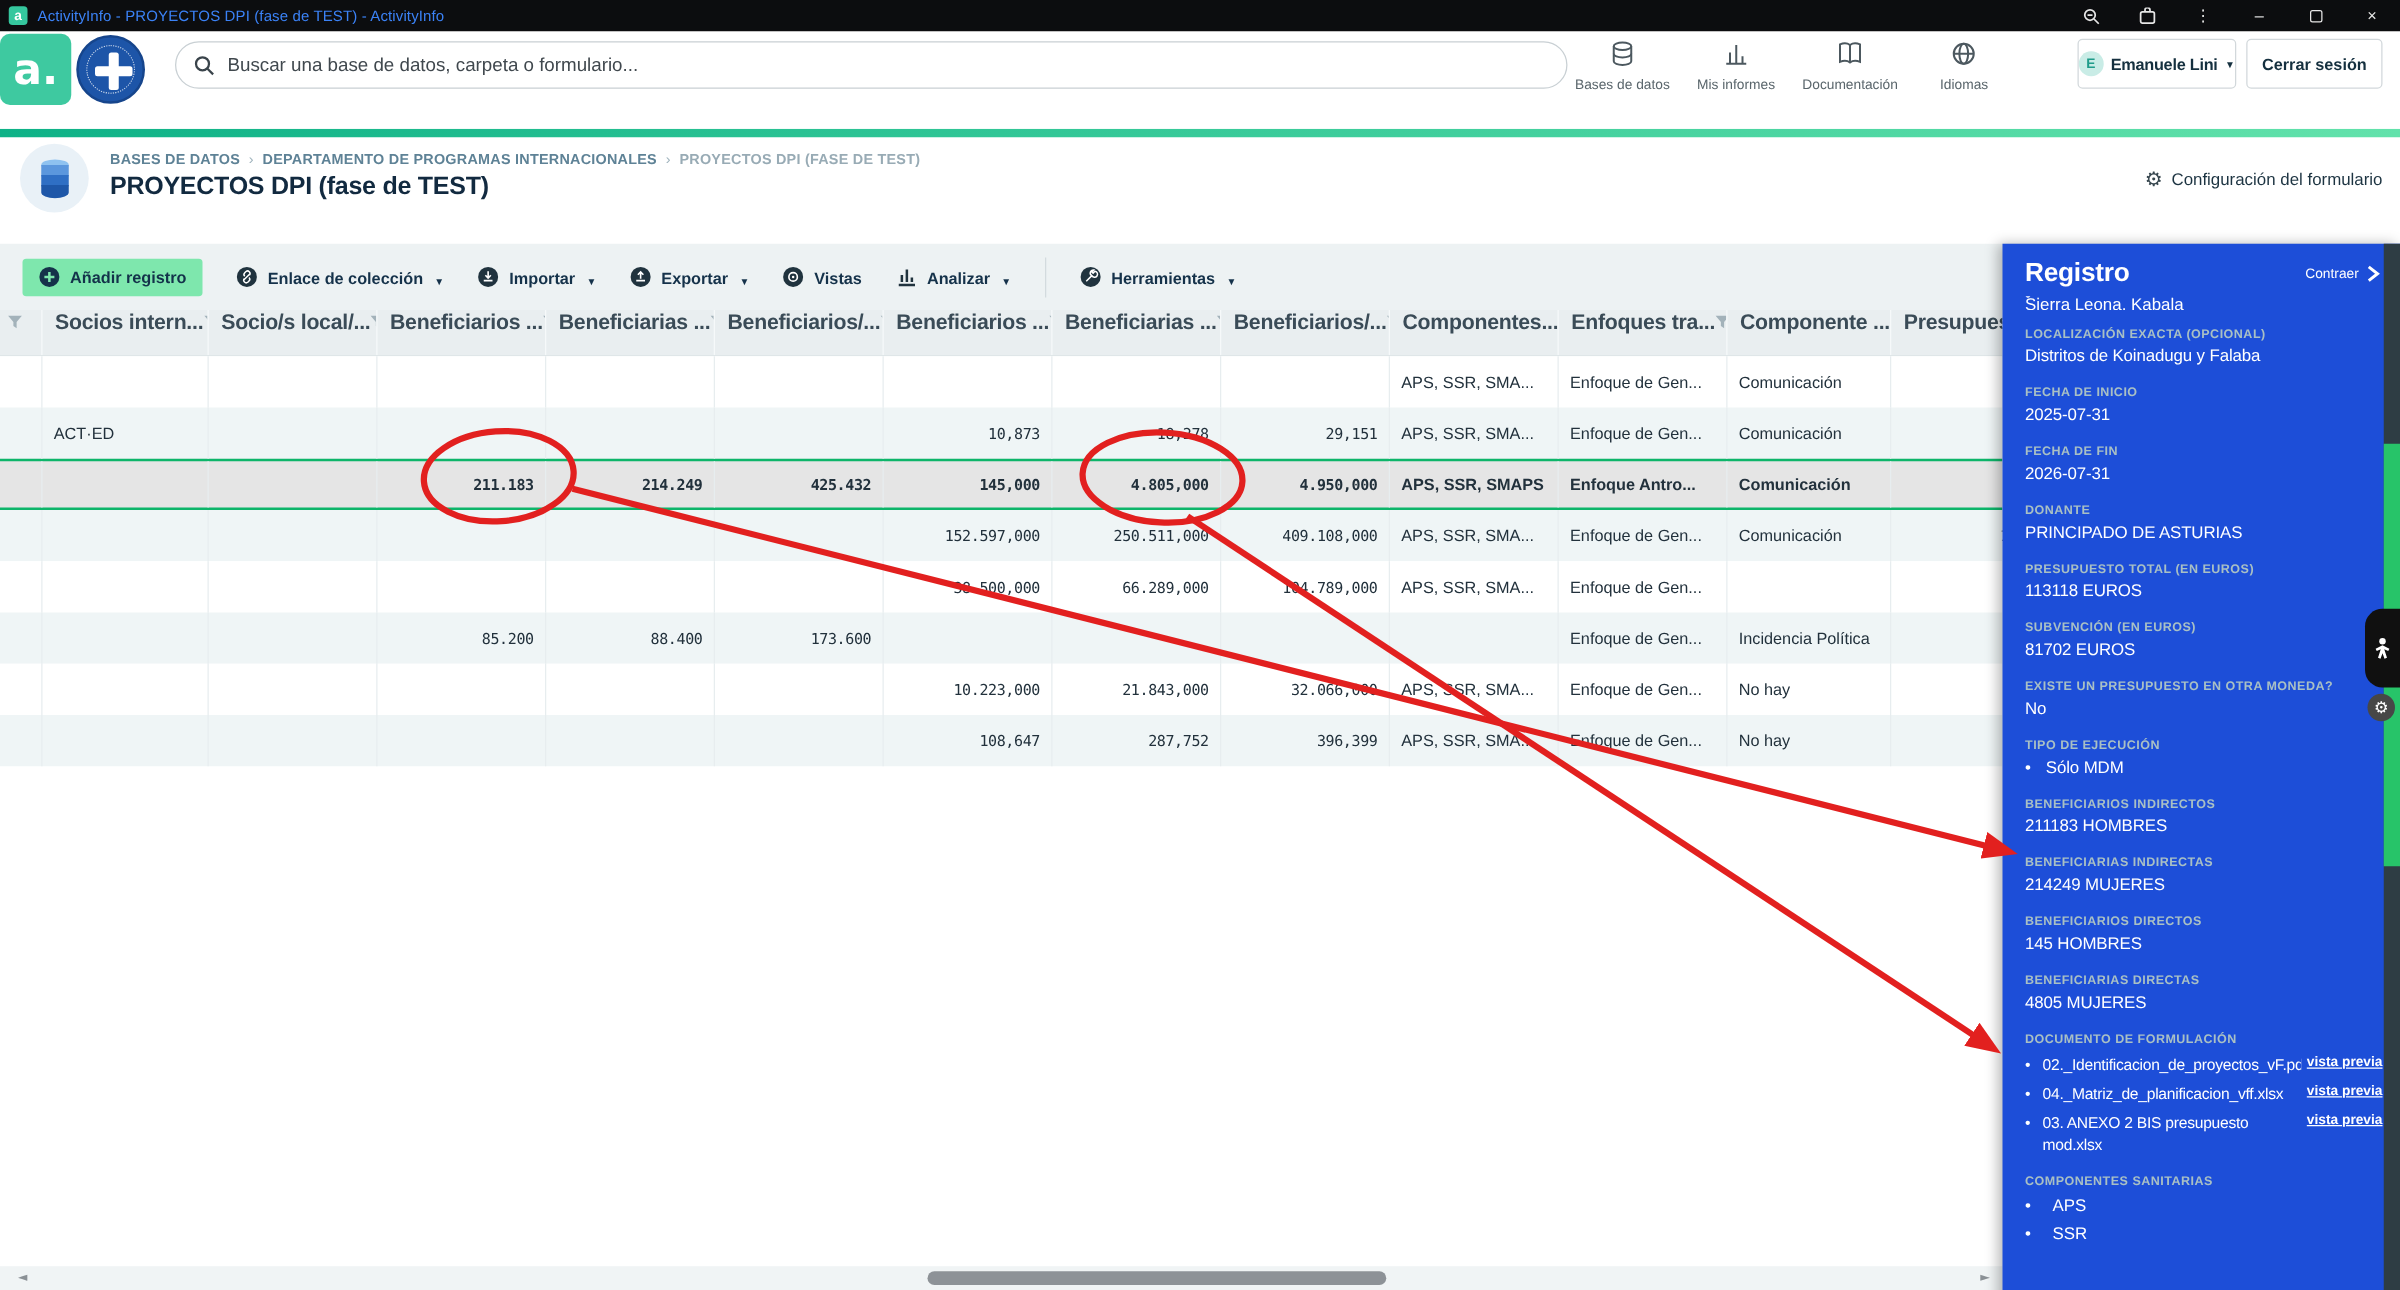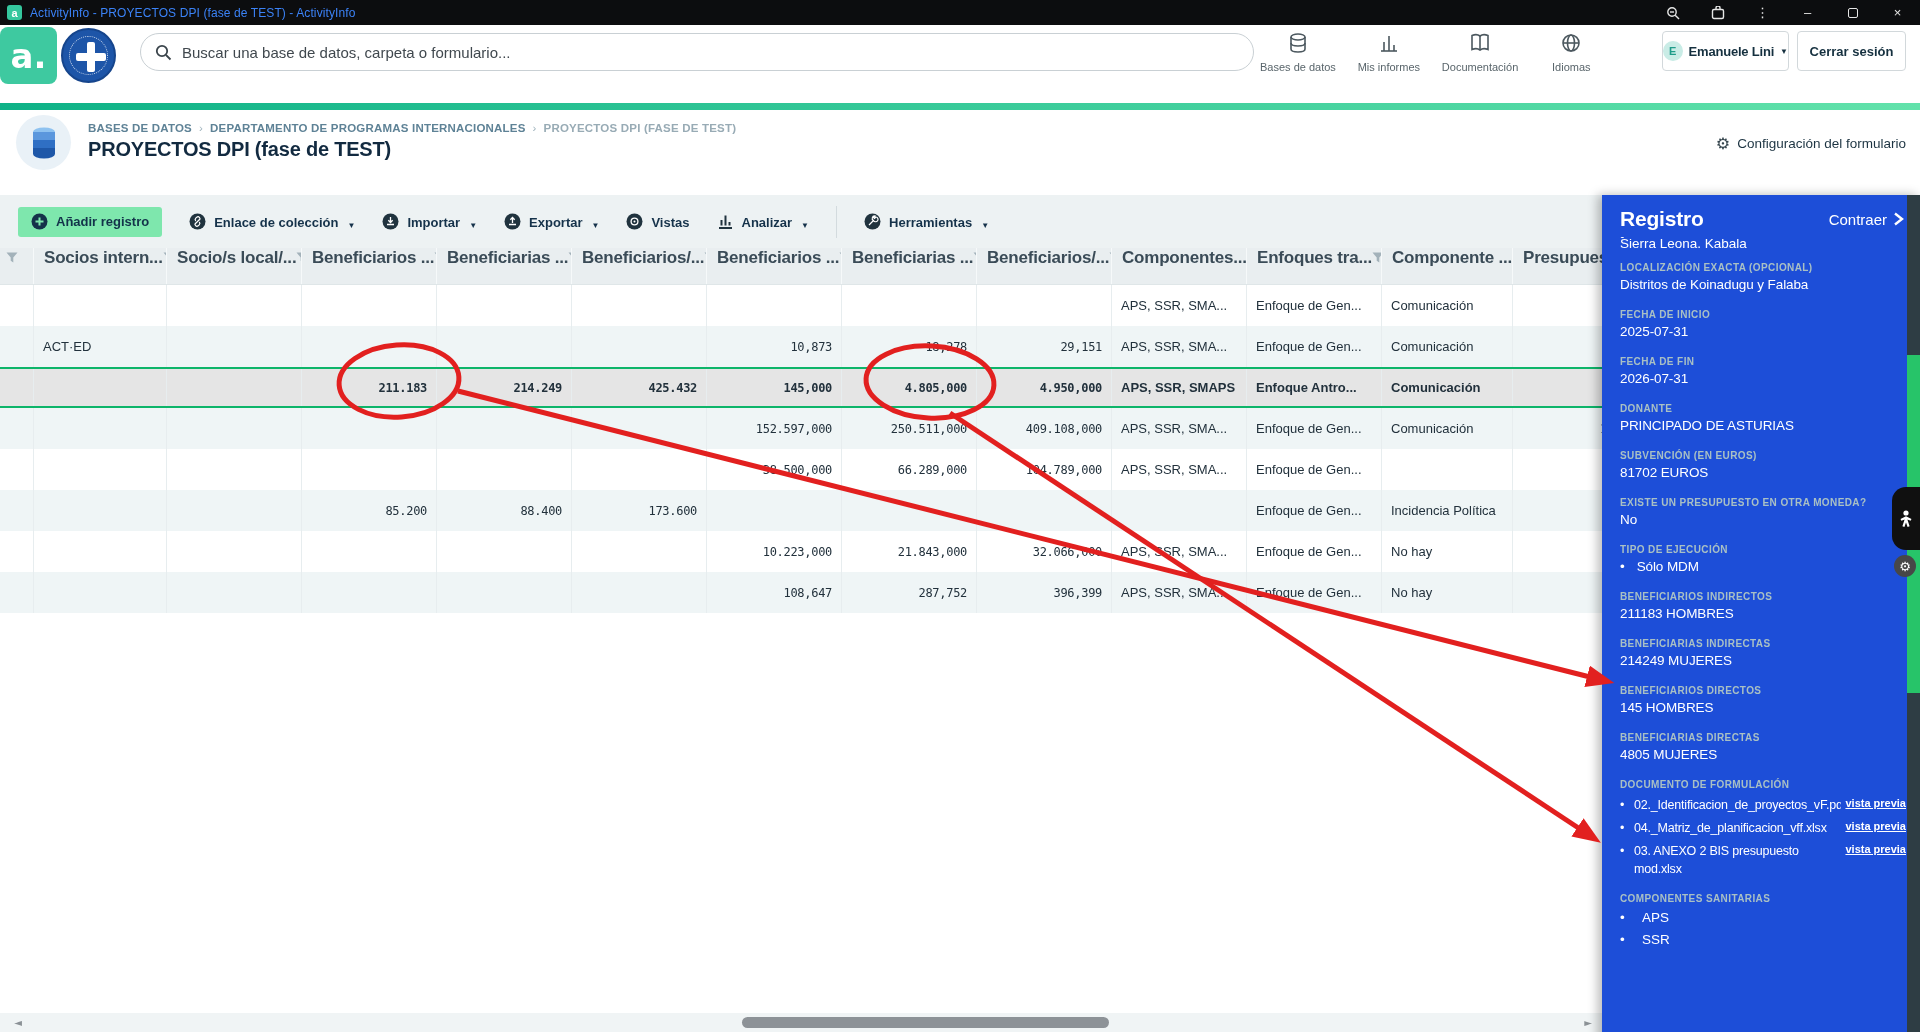--- a/index.html
+++ b/index.html
@@ -93,21 +93,21 @@
   .hscroll { position:absolute; left:0; top:1013px; width:1602px; height:19px; background:#f0f4f5; }
   .hs-arrow { position:absolute; top:0; width:20px; height:19px; display:flex; align-items:center; justify-content:center;
               color:#8b9196; font-size:10px; font-family:"DejaVu Sans", sans-serif; }
   .hs-thumb { position:absolute; left:742px; top:4px; width:367px; height:11px; background:#8d9297; border-radius:6px; }
 
   
   .panel { position:absolute; left:1602px; top:195px; width:318px; height:1023px; background:#1d4ed8; color:#fff;
            overflow:hidden; z-index:6; box-shadow:-4px 0 10px rgba(0,0,0,.28); }
   .panel-head { display:flex; align-items:center; justify-content:space-between; padding:12px 16px 4px 18px; }
   .panel-title { font-size:21px; font-weight:bold; letter-spacing:-.2px; }
-  .collapse-link { display:flex; align-items:center; gap:6px; font-size:15px; color:#fff; cursor:pointer; }
+  .collapse-link { display:flex; align-items:center; gap:6px; font-size:11px; color:#fff; cursor:pointer; }
   .clipped-line { height:11px; overflow:hidden; margin:2px 14px 14px 18px; }
   .clipped-line span { display:block; margin-top:-8px; font-size:13.5px; color:#fff; }
   .pfield { margin:0 14px 17px 18px; }
   .plabel { font-size:10px; font-weight:bold; color:#a9c0c4; letter-spacing:.4px; margin-bottom:4px; }
   .pvalue { font-size:13.5px; color:#fff; letter-spacing:-.1px; }
   .pvalue.bullet::before { content:"•"; margin-right:12px; }
   .psec-label { font-size:10px; font-weight:bold; color:#a9c0c4; letter-spacing:.4px; margin:0 14px 6px 18px; }
   .pdoc { display:flex; align-items:flex-start; margin:0 14px 5px 18px; font-size:12.5px; line-height:1.45; }
   .pdoc-bullet { flex:0 0 14px; }
   .pdoc-name { flex:1; overflow:hidden; letter-spacing:-.2px; }
@@ -542,20 +542,24 @@
       </div>
       <div class="pfield">
         <div class="plabel">FECHA DE FIN</div>
         <div class="pvalue">2026-07-31</div>
       </div>
       <div class="pfield">
         <div class="plabel">DONANTE</div>
         <div class="pvalue">PRINCIPADO DE ASTURIAS</div>
       </div>
       <div class="pfield">
+        <div class="plabel">PRESUPUESTO TOTAL (EN EUROS)</div>
+        <div class="pvalue">113118 EUROS</div>
+      </div>
+      <div class="pfield">
         <div class="plabel">SUBVENCIÓN (EN EUROS)</div>
         <div class="pvalue">81702 EUROS</div>
       </div>
       <div class="pfield">
         <div class="plabel">EXISTE UN PRESUPUESTO EN OTRA MONEDA?</div>
         <div class="pvalue">No</div>
       </div>
       <div class="pfield">
         <div class="plabel">TIPO DE EJECUCIÓN</div>
         <div class="pvalue bullet">Sólo MDM</div>

